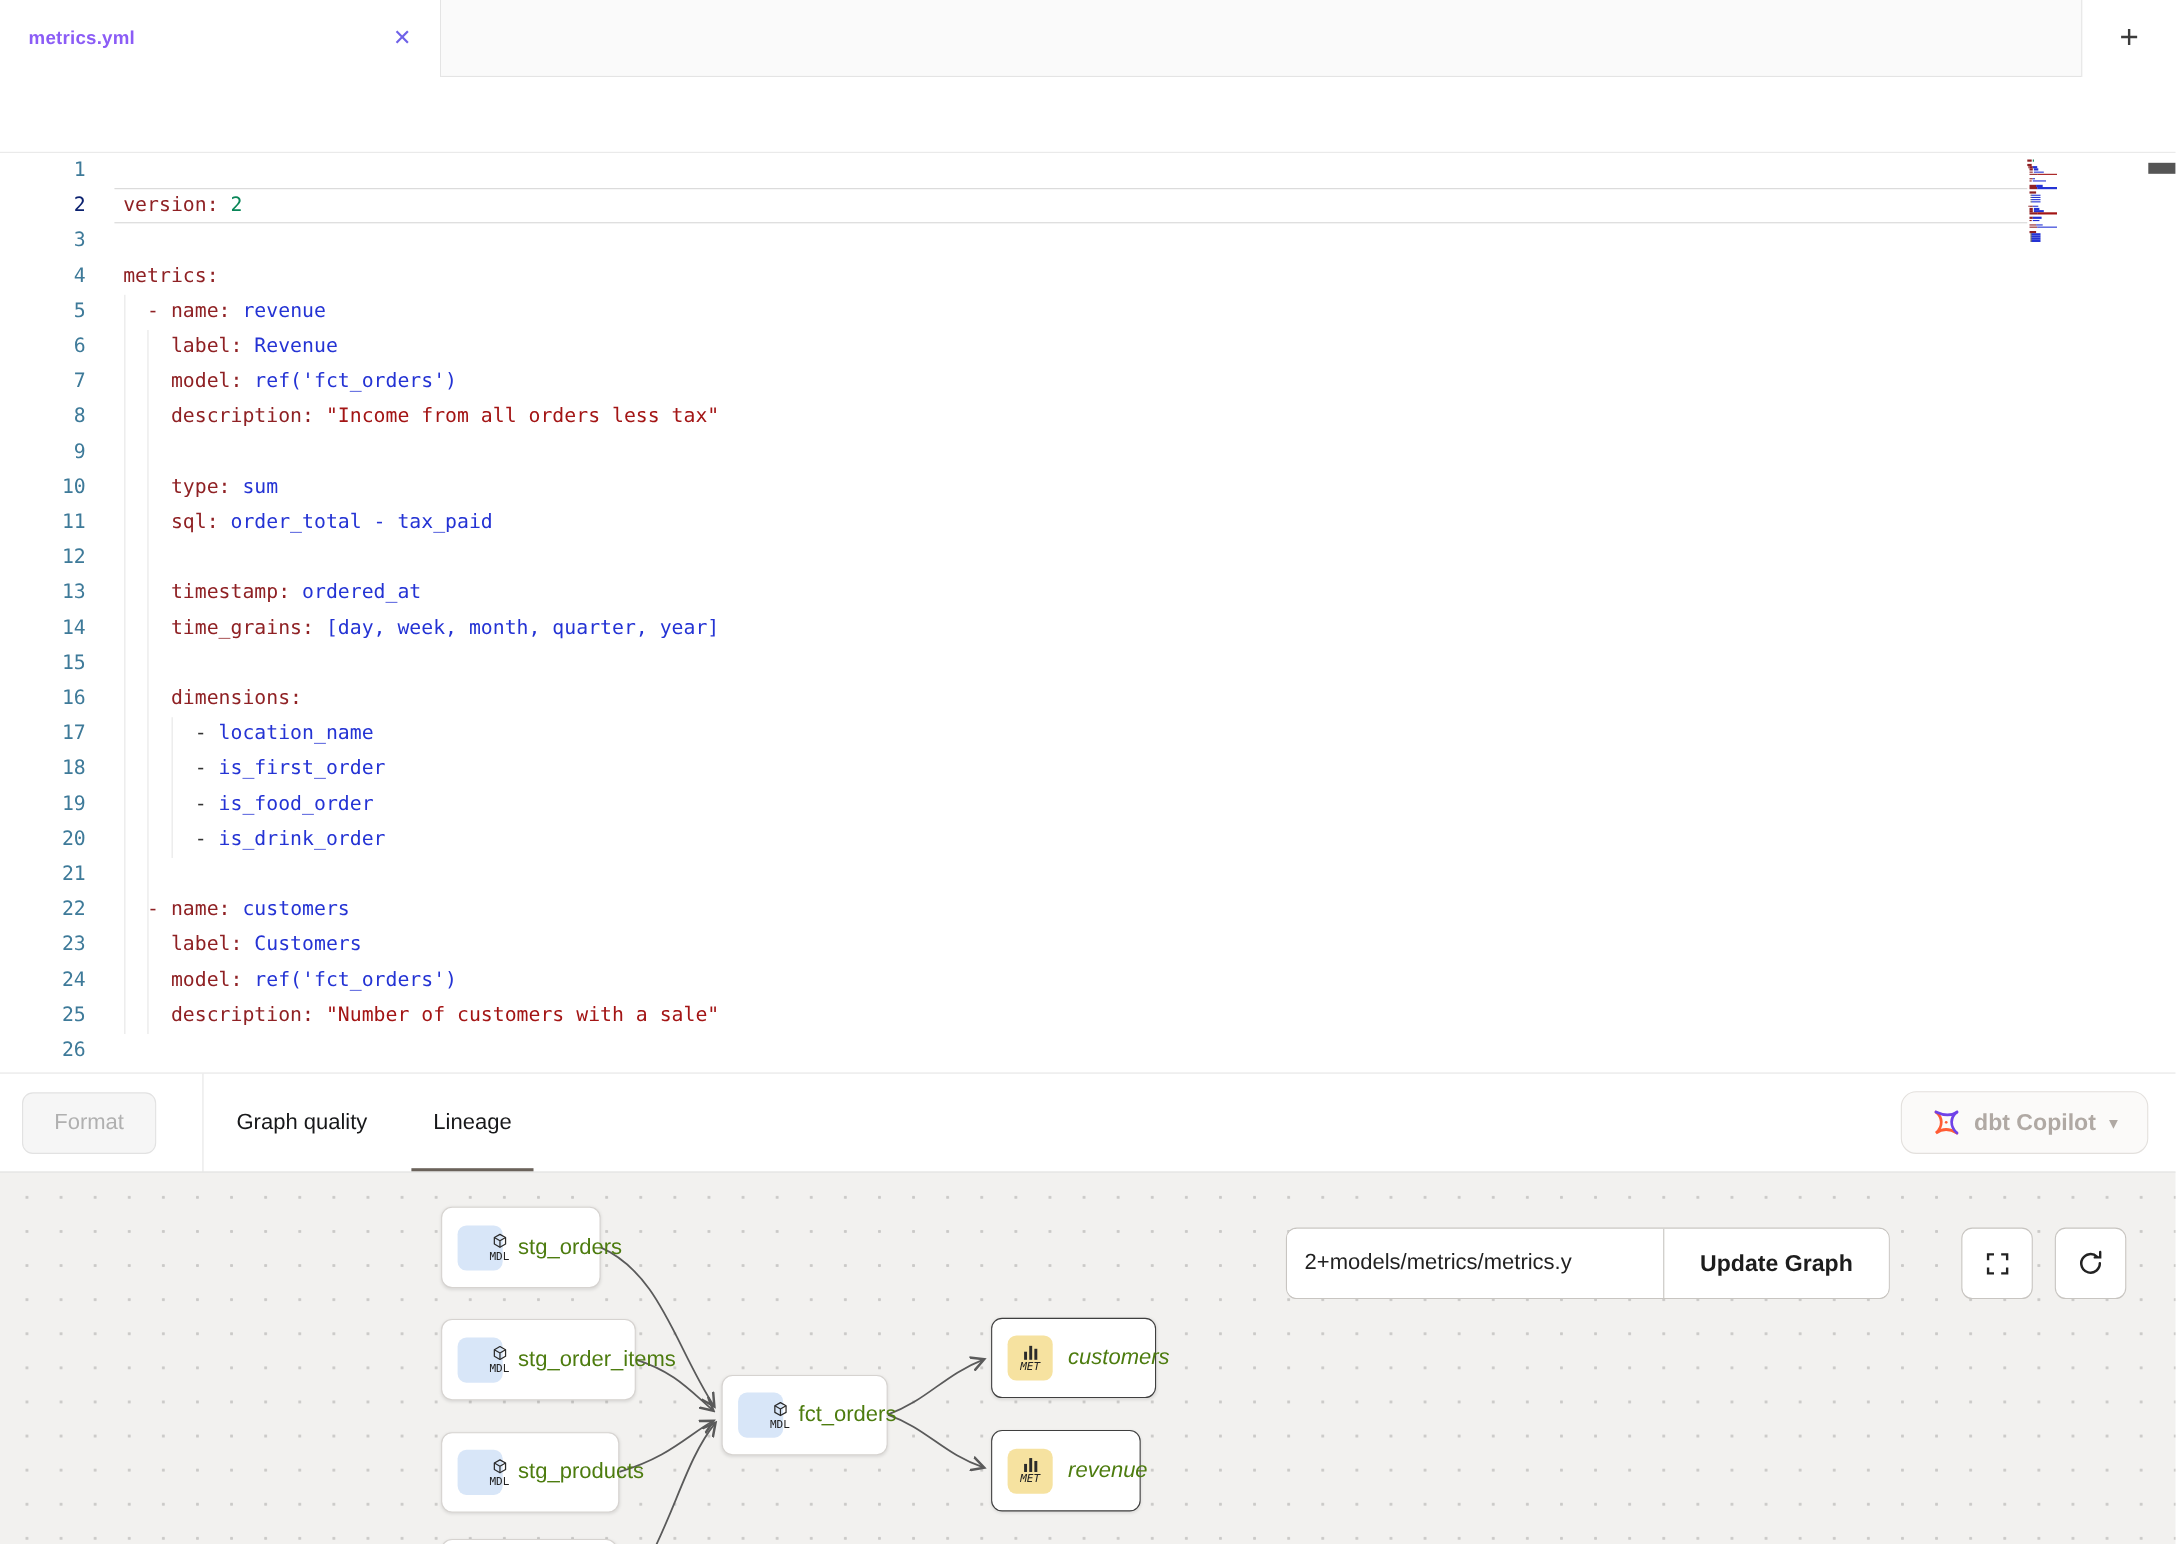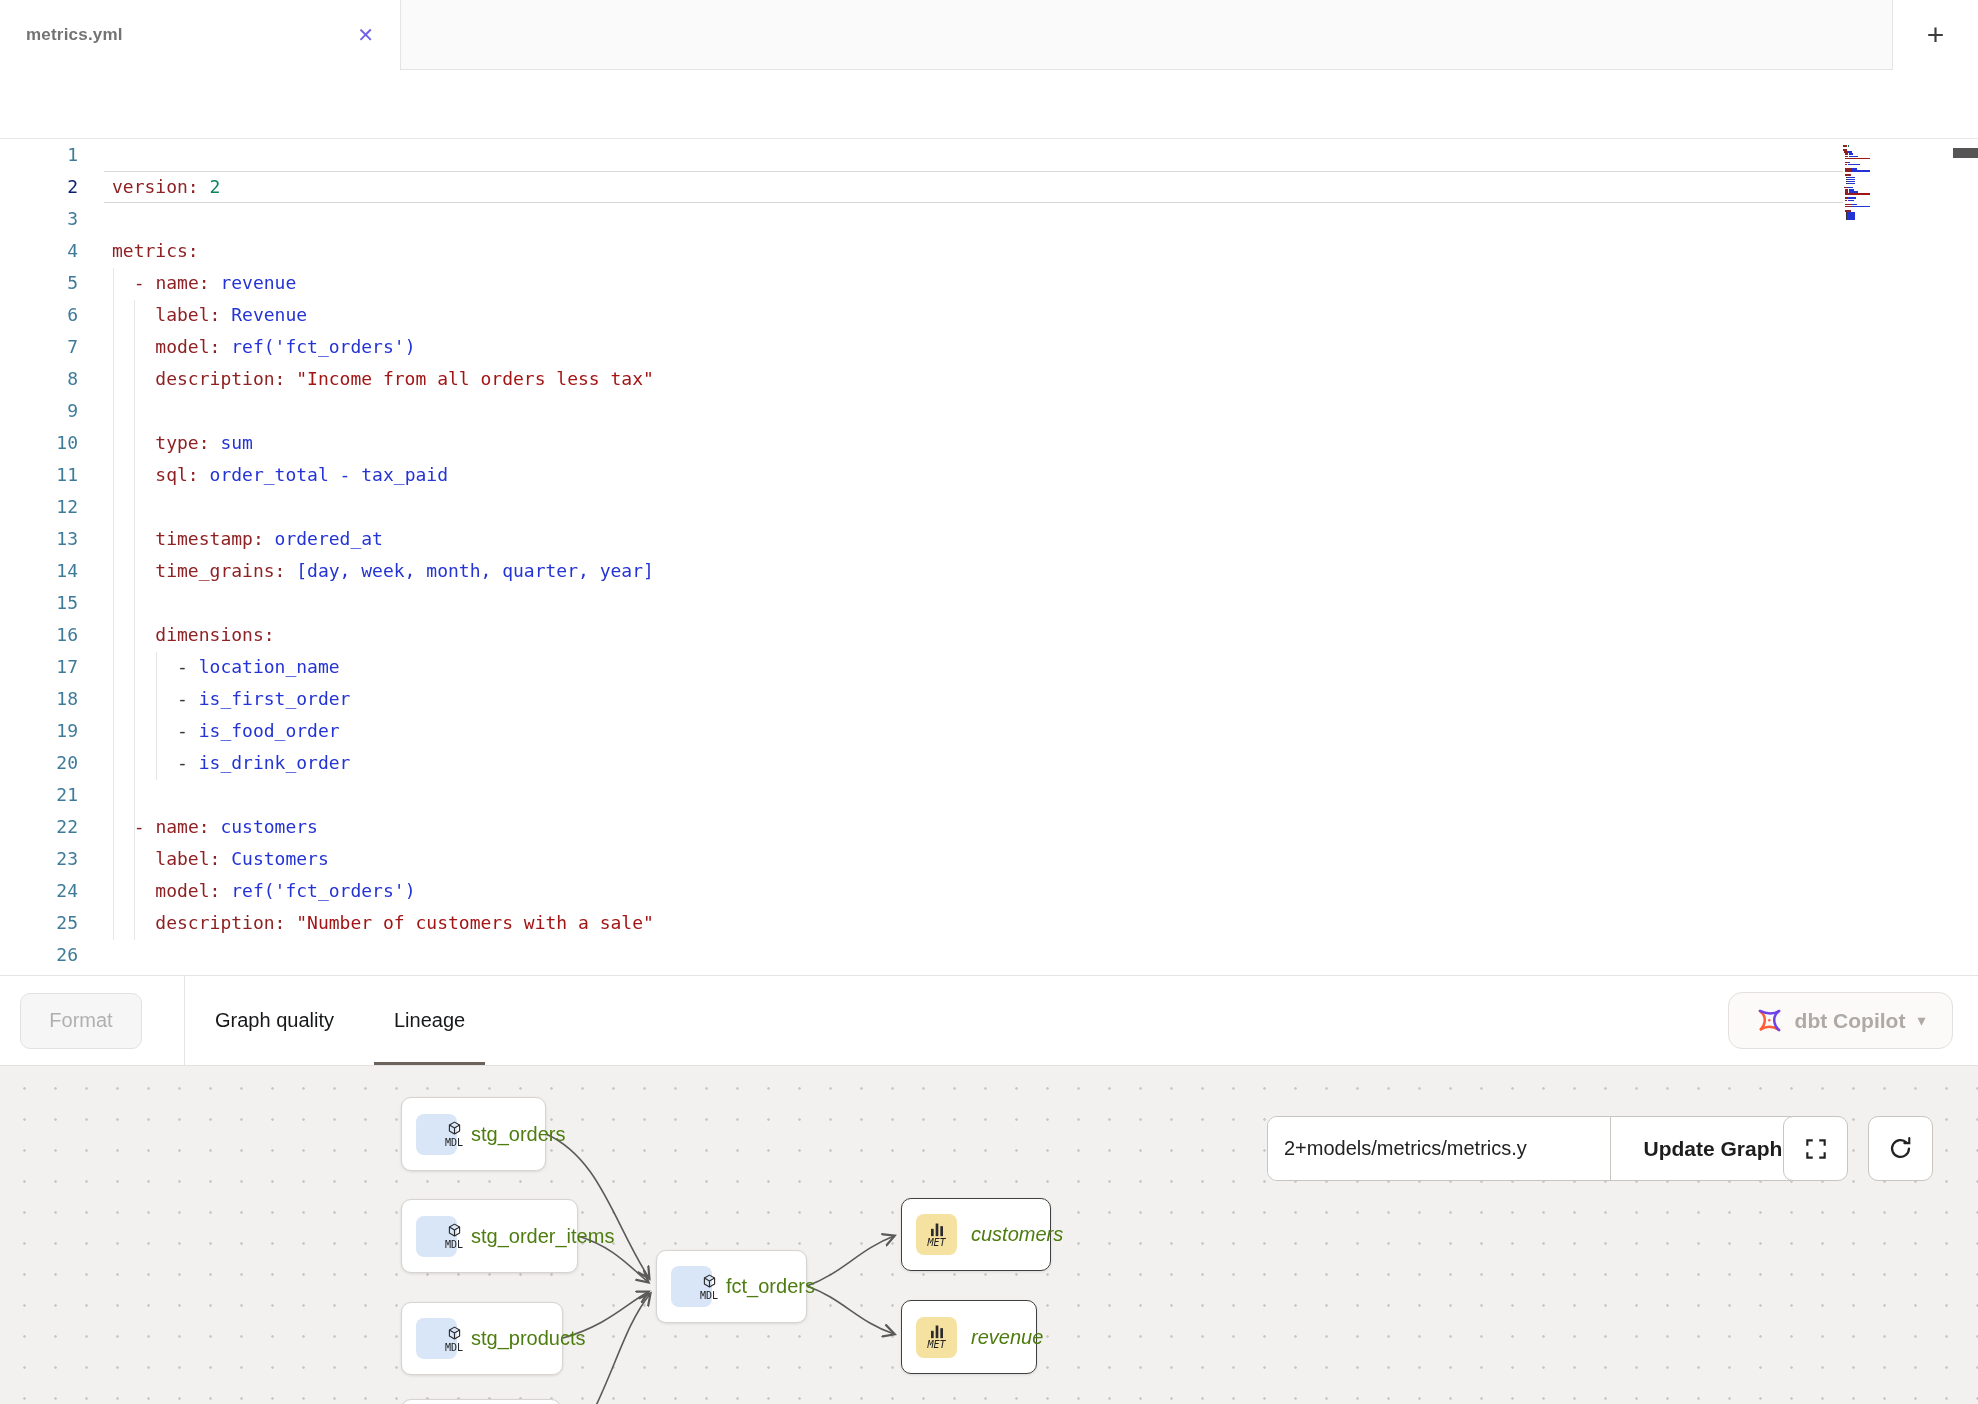--- a/index.html
+++ b/index.html
@@ -4,21 +4,21 @@
 <style>
   * { margin:0; padding:0; box-sizing:border-box; }
   html,body { width:1978px; height:1404px; background:#fff; }
   body { font-family:"Liberation Sans", sans-serif; color:#222; }
   .app { position:relative; width:1978px; height:1404px; overflow:hidden; background:#fff; }
 
   
   .tabbar { position:absolute; left:0; top:0; width:100%; height:70px; display:flex; }
   .tab-active { width:401px; height:70px; background:#fff; border-right:1px solid #e4e4e4;
     display:flex; align-items:center; justify-content:space-between; padding:0 26px; }
-  .tab-title { color:#737373; font-size:17px; font-weight:600; letter-spacing:.2px; }
+  .tab-title { color:#8b5cf6; font-size:17px; font-weight:600; letter-spacing:.2px; }
   .tab-close { color:#6f62e8; font-size:20px; line-height:1; cursor:pointer; }
   .tab-filler { flex:1; background:#fafafa; border-bottom:1px solid #e4e4e4; }
   .tab-plus { width:86px; background:#fff; border-left:1px solid #e4e4e4;
     display:flex; align-items:center; justify-content:center; }
   .plus-btn { font-size:30px; font-weight:300; color:#3c3c3c; background:none; border:none; cursor:pointer; }
 
   
   .crumbrow { position:absolute; left:0; top:70px; width:100%; height:68px; background:#fff;
     display:flex; align-items:center; justify-content:space-between; padding:0 28px 0 26px; }
   .breadcrumb { font-size:18px; color:#4b4947; }
@@ -67,21 +67,21 @@
   .edges { position:absolute; left:0; top:0; pointer-events:none; }
   .node { position:absolute; background:#fff; border:1px solid #d6d3d0; border-radius:10px;
     box-shadow:0 1px 3px rgba(0,0,0,.10); display:flex; align-items:center; padding:0 14px; gap:14px; }
   .node.met { border:1.5px solid #3f3f3f;font-style:italic; }
   .badge { width:41px; height:41px; border-radius:8px; flex:none; display:flex; flex-direction:column;
     align-items:center; justify-content:center; }
   .badge.mdl { background:#d8e6f8;padding-left:35px; }
   .badge.met { background:#f6e2a0; }
   .badge .btxt { font-family:"DejaVu Sans Mono",monospace; font-size:10px; color:#222; line-height:1; margin-top:1px; }
   .nlabel { font-size:20px; color:#4d7c0f; }
-  .graph-combo { position:absolute; left:1267px; top:50px; width:549px; height:65px; background:#fff;
+  .graph-combo { position:absolute; left:1169px; top:50px; width:549px; height:65px; background:#fff;
     border:1px solid #c8c5c1; border-radius:10px; display:flex; overflow:hidden; }
   .graph-input { width:343px; border:none; outline:none; font-size:20px; color:#222; padding:0 16px;
     font-family:"Liberation Sans",sans-serif; }
   .update-btn { width:206px; border:none; border-left:1px solid #c8c5c1; background:#fff;
     font-size:21px; font-weight:600; color:#1d1d1d; cursor:pointer; }
   .icon-btn { position:absolute; top:50px; width:65px; height:65px; background:#fff; border:1px solid #c8c5c1;
     border-radius:10px; display:flex; align-items:center; justify-content:center; cursor:pointer; }
   .fs-btn { left:1783px; } .refresh-btn { left:1868px; }
 </style>
 </head>

